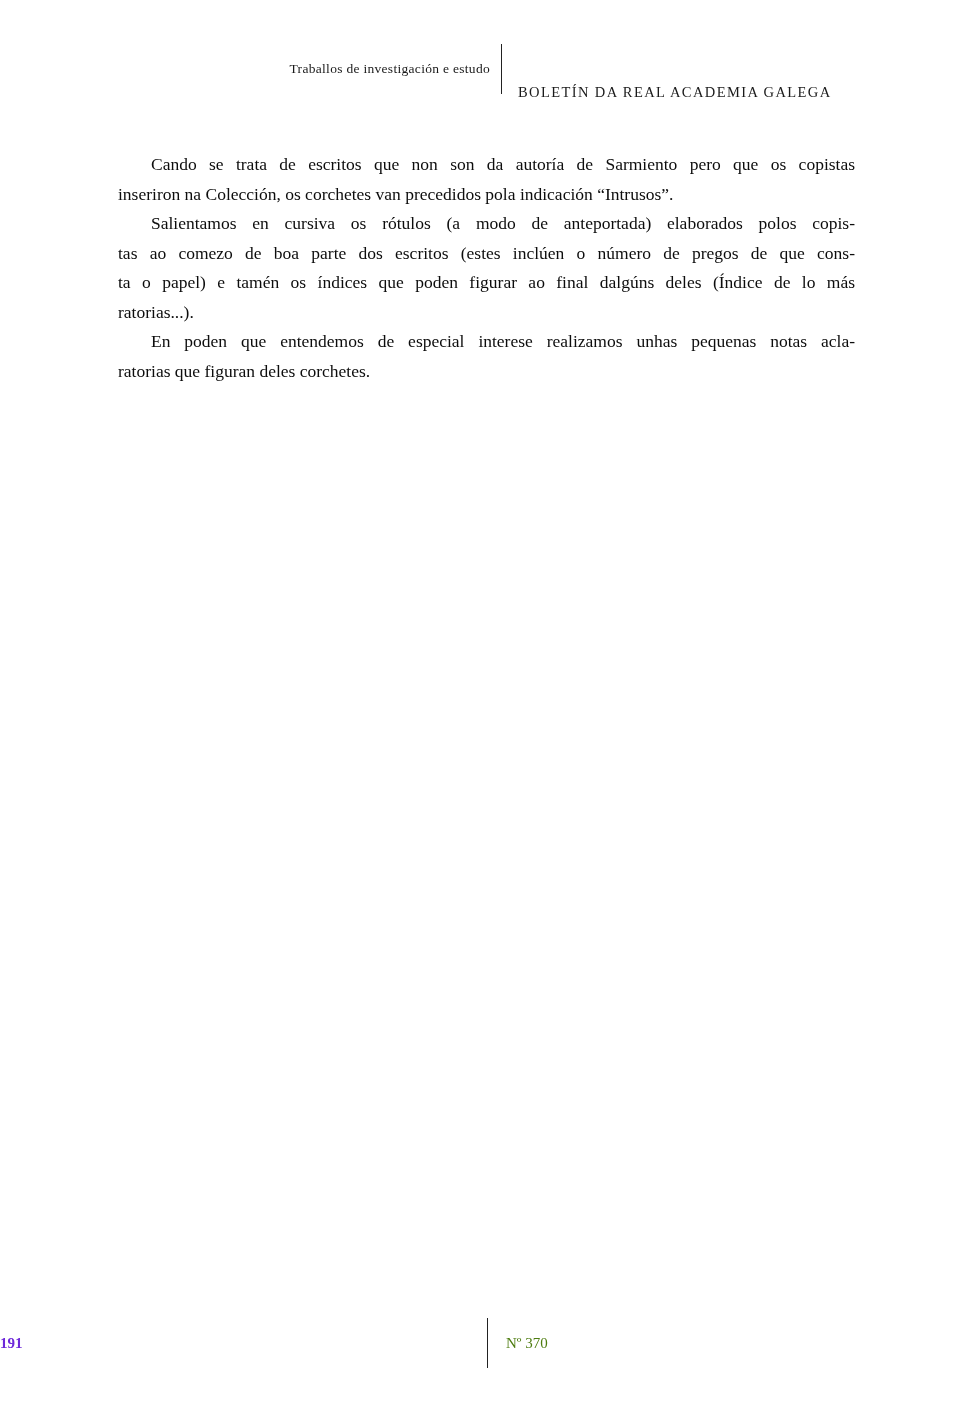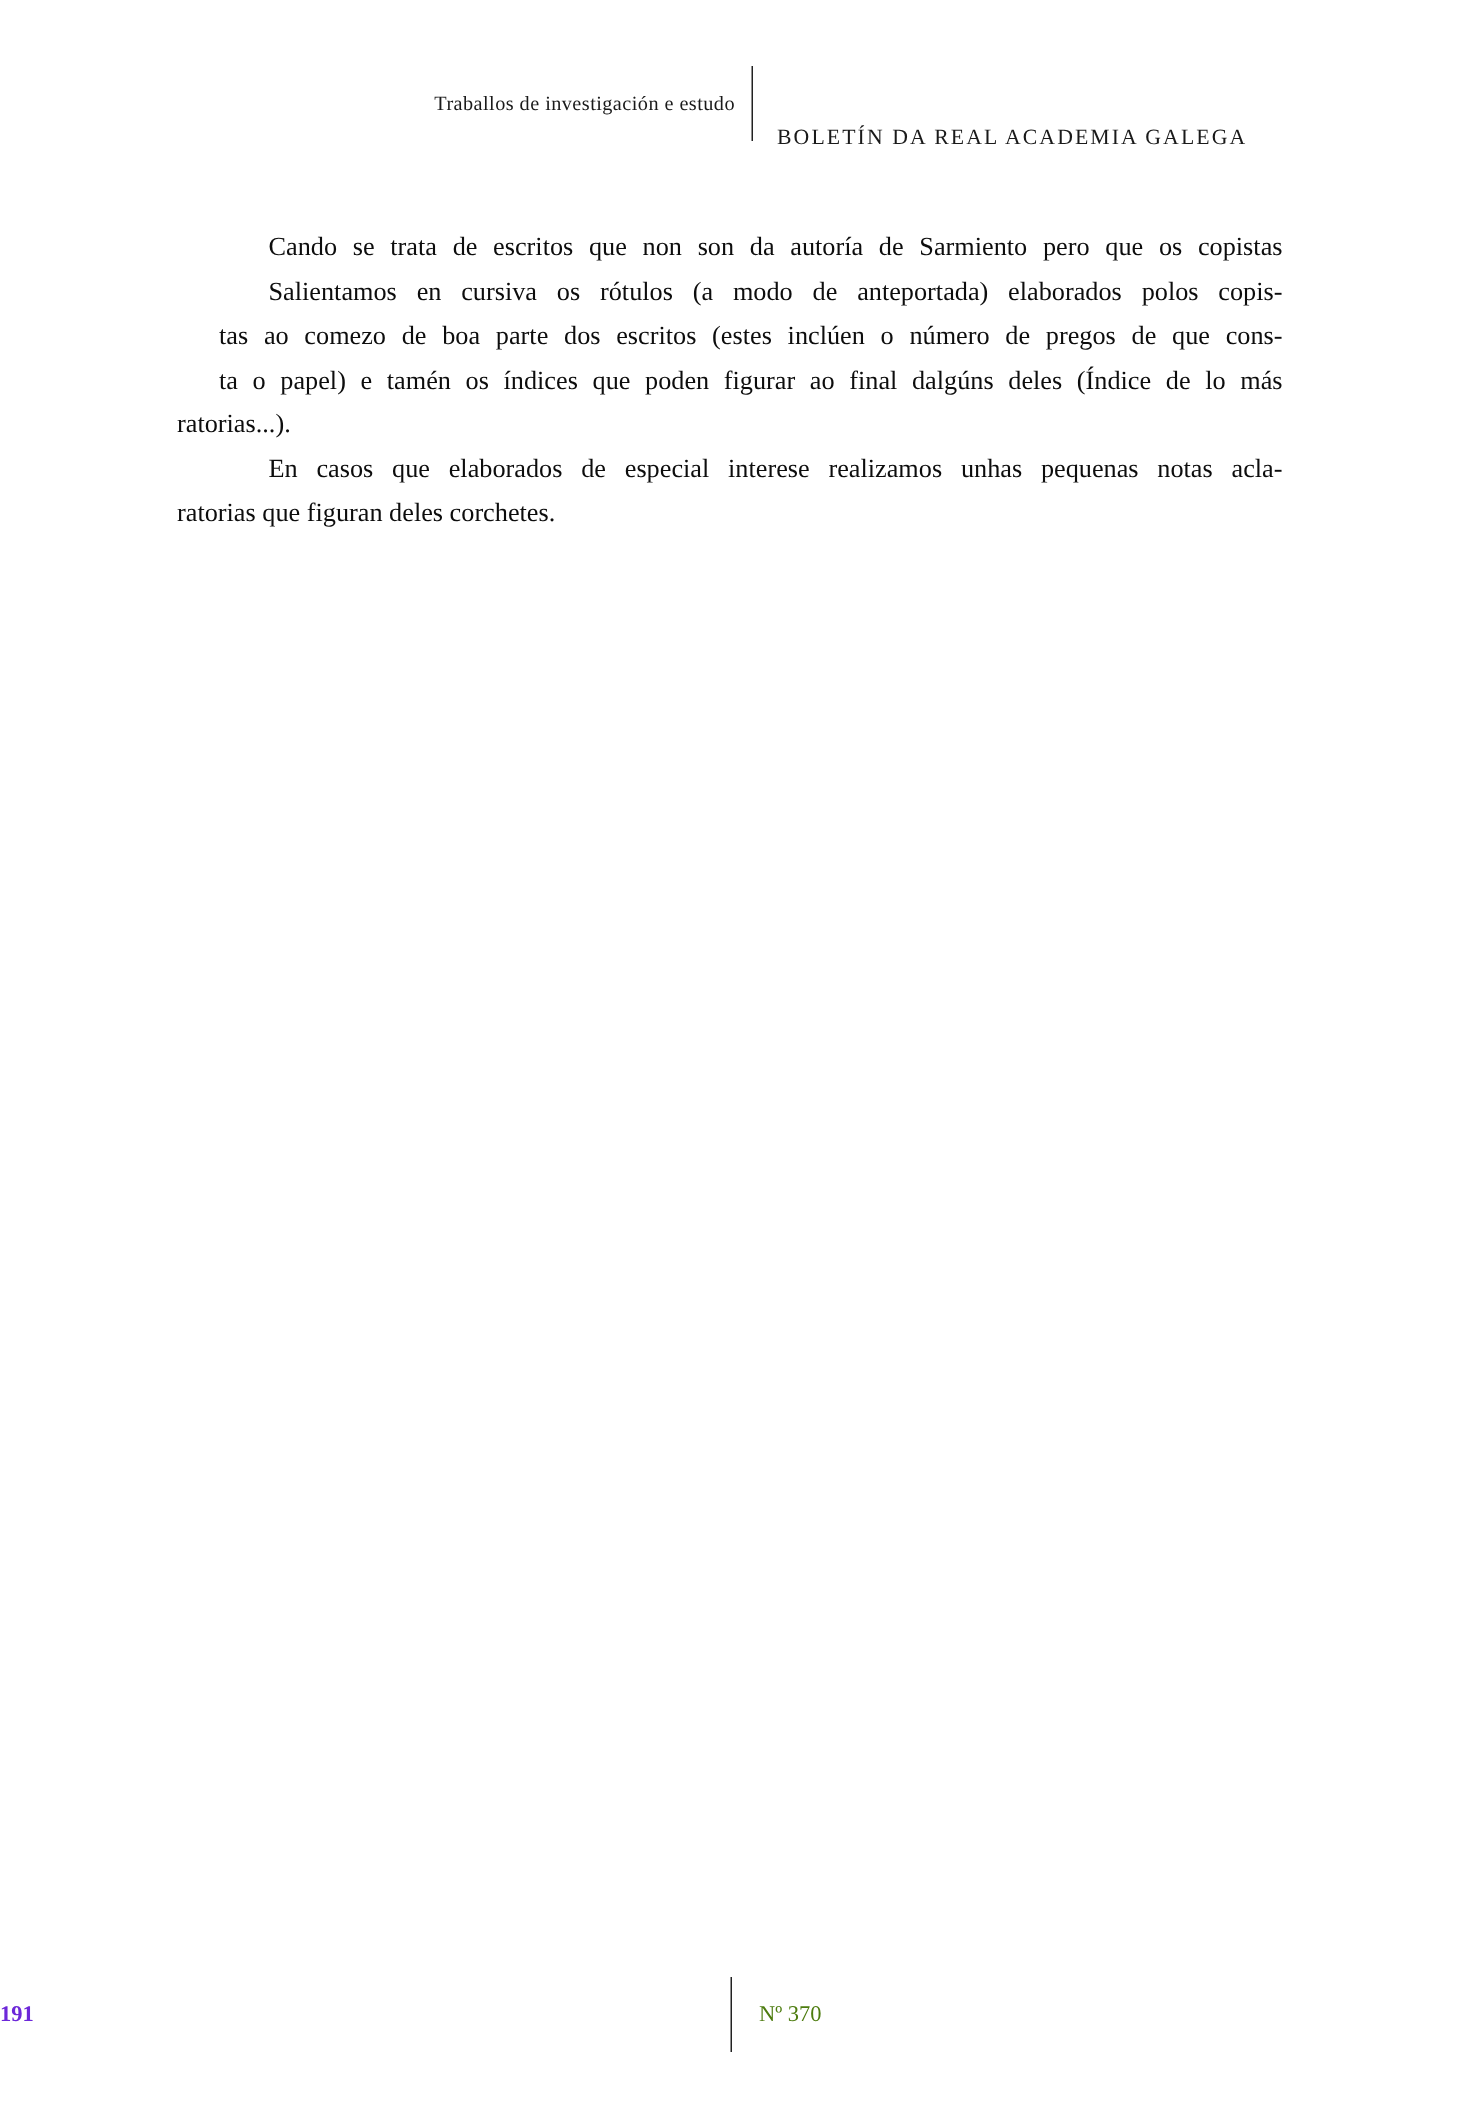--- a/index.html
+++ b/index.html
@@ -60,21 +60,20 @@
     font-size: 17.5px;
     line-height: 29.5px;
     color: #0d0d0d;
   }
   .line {
     white-space: normal;
   }
   .line.fill {
     text-align: justify;
     text-align-last: justify;
-    margin-left: 28px;
   }
   .line.plain {
     text-align: left;
     text-align-last: left;
   }
   .line.indent {
     text-indent: 33px;
   }
 
   
@@ -109,29 +108,30 @@
 
   <div class="running-header">
     <div class="left-cell">Traballos de investigación e estudo</div>
     <div class="v-rule"></div>
     <div class="right-cell">BOLETÍN DA REAL ACADEMIA GALEGA</div>
   </div>
 
   <div class="article-text">
     <div>
       <div class="line fill indent">Cando se trata de escritos que non son da autoría de Sarmiento pero que os copistas</div>
+      <div class="line plain">inseriron na Colección, os corchetes van precedidos pola indicación “Intrusos”.</div>
     </div>
     <div>
       <div class="line fill indent">Salientamos en cursiva os rótulos (a modo de anteportada) elaborados polos copis-</div>
       <div class="line fill">tas ao comezo de boa parte dos escritos (estes inclúen o número de pregos de que cons-</div>
       <div class="line fill">ta o papel) e tamén os índices que poden figurar ao final dalgúns deles (Índice de lo más</div>
       <div class="line plain">ratorias...).</div>
     </div>
     <div>
-      <div class="line fill indent">En casos que elaborados de especial interese realizamos unhas pequenas notas acla-</div>
+      <div class="line fill indent">En poden que entendemos de especial interese realizamos unhas pequenas notas acla-</div>
       <div class="line plain">ratorias que figuran deles corchetes.</div>
     </div>
   </div>
 
   <div class="running-footer">
     <div class="left-cell">191</div>
     <div class="v-rule"></div>
     <div class="right-cell">Nº 370</div>
   </div>
 

